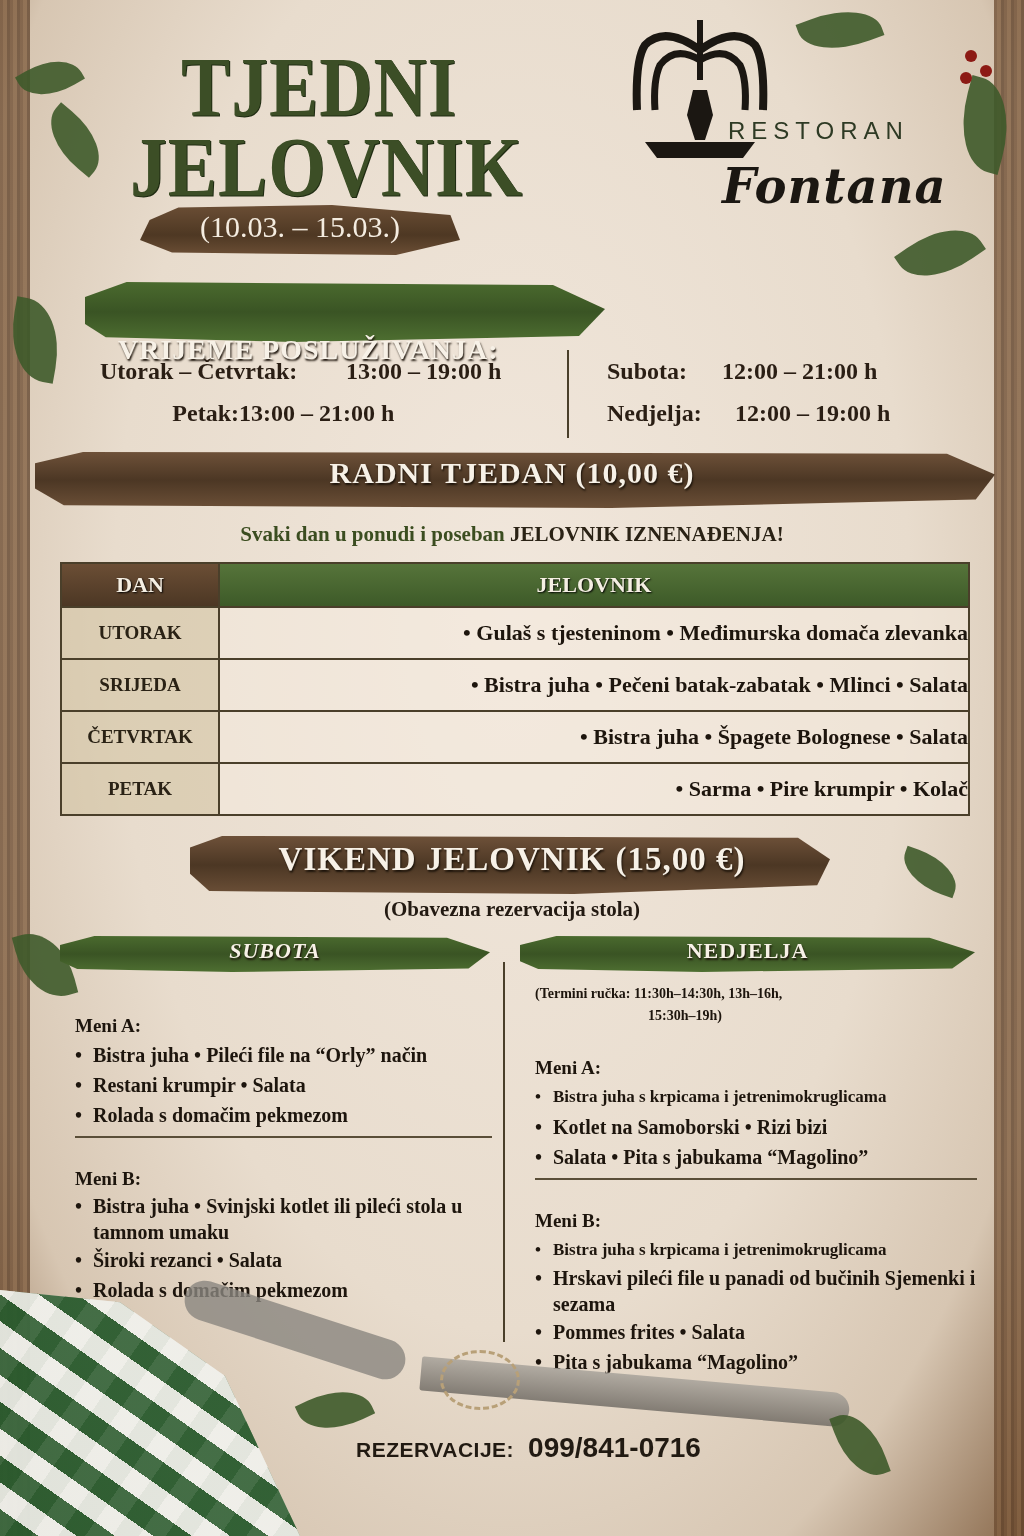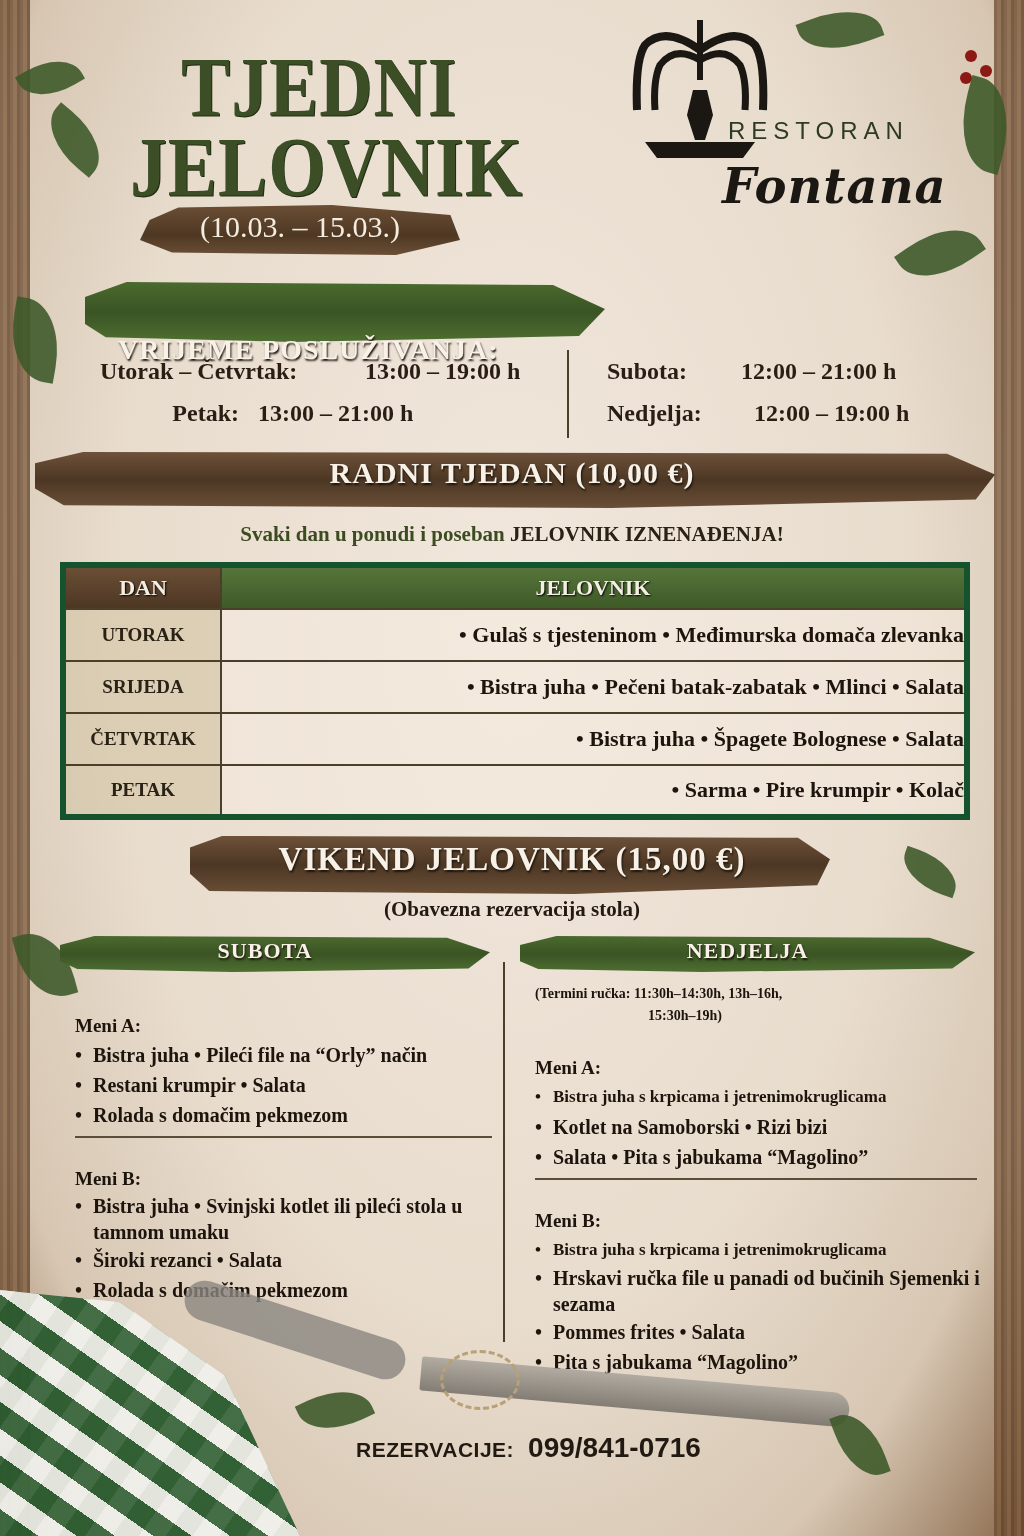--- a/index.html
+++ b/index.html
@@ -62,61 +62,61 @@
   }
   .band-text {
     color: #f7f1e7; font-weight: bold; text-align: center;
     text-shadow: 1px 2px 2px #1d140b; letter-spacing: 1px;
   }
 
   .serv-band { position: absolute; left: 85px; top: 282px; width: 520px; height: 60px; }
   .serv-label { position: absolute; left: 118px; top: 290px; font-size: 28px; margin-top: 44px; }
 
   .hours { position: absolute; top: 350px; font-size: 24px; font-weight: bold; color: #2a1e14; }
-  .hours .row { display: flex; height: 42px; align-items: center; gap: 19px; }
+  .hours .row { display: flex; height: 42px; align-items: center; }
   .hours-left { left: 100px; }
   .hours-right { left: 607px; }
   .hours-left .lbl { width: 246px; }
   .hours-left .lbl.short { width: 139px; text-align: right; }
   .hours-right .lbl { width: 115px; }
   .hours-right .lbl.long { width: 128px; }
   .vdivider { position: absolute; left: 567px; top: 350px; width: 2px; height: 88px; background: #4a3f2a; }
 
   .week-band { position: absolute; left: 35px; top: 452px; width: 960px; height: 56px; }
   .week-label { position: absolute; left: 0; width: 1024px; top: 456px; font-size: 30px; }
 
   .tagline {
     position: absolute; left: 0; width: 1024px; top: 522px; text-align: center;
     font-size: 21px; font-weight: bold; color: #3b4d20;
   }
   .tagline .dark { color: #2a2215; }
 
   
   .menu-table {
     position: absolute; left: 60px; top: 562px; width: 910px;
-    border-collapse: collapse; border: 6px solid #14532d;
+    border-collapse: collapse; border: 2px solid #14532d;
   }
   .menu-table td, .menu-table th { border: 2px solid #4a3f2a; height: 52px; }
   .menu-table th { height: 44px; font-size: 22px; color: #f5efe3; text-shadow: 1px 1px 2px #000; font-weight: bold; }
   .menu-table th.dan { width: 158px; background: linear-gradient(180deg, #6b4e35, #4c3724); }
   .menu-table th.jel { background: linear-gradient(180deg, #56743a, #3d5a28); }
   .menu-table td.day {
     text-align: center; font-size: 19px; font-weight: bold; color: #2a2215;
     background: rgba(210,195,160,.55);
   }
   .menu-table td.items { padding-left: 8px; font-size: 22px; font-weight: bold; color: #1d150d; background: rgba(245,236,224,.5); text-align: right; }
 
   .weekend-band { position: absolute; left: 190px; top: 836px; width: 640px; height: 58px; }
   .weekend-label { position: absolute; left: 0; width: 1024px; top: 841px; font-size: 33px; }
   .weekend-note { position: absolute; left: 0; width: 1024px; top: 897px; text-align: center; font-size: 21px; font-weight: bold; }
 
   .col-band-l { position: absolute; left: 60px; top: 936px; width: 430px; height: 36px; }
   .col-band-r { position: absolute; left: 520px; top: 936px; width: 455px; height: 36px; }
   .col-title { position: absolute; top: 938px; font-size: 22px; }
-  .col-title.l { left: 50px; width: 430px; }
+  .col-title.l { left: 60px; width: 430px; font-style: italic; }
   .col-title.r { left: 520px; width: 455px; }
   .col-divider { position: absolute; left: 503px; top: 962px; width: 2px; height: 380px; background: #4a3f2a; }
 
   .col { position: absolute; font-weight: bold; color: #1d150d; }
   .col.l { left: 75px; top: 985px; width: 425px; }
   .col.r { left: 535px; top: 983px; width: 450px; }
   .menu-name { font-size: 19px; line-height: 28px; margin-top: 27px; }
   .col ul { list-style: none; }
   .col li { position: relative; padding-left: 18px; font-size: 20px; line-height: 30px; }
   .col li::before { content: "•"; position: absolute; left: 0; }
@@ -274,21 +274,21 @@
   <div class="menu-name">Meni A:</div>
   <ul>
     <li class="small">Bistra juha s krpicama i jetrenimokruglicama</li>
     <li>Kotlet na Samoborski • Rizi bizi</li>
     <li>Salata • Pita s jabukama “Magolino”</li>
   </ul>
   <div class="hrule"></div>
   <div class="menu-name">Meni B:</div>
   <ul>
     <li class="small">Bistra juha s krpicama i jetrenimokruglicama</li>
-    <li class="wrap">Hrskavi ručka file u panadi od bučinih Sjemenki i sezama</li>
+    <li class="wrap">Hrskavi pileći file u panadi od bučinih Sjemenki i sezama</li>
     <li>Pommes frites • Salata</li>
     <li>Pita s jabukama “Magolino”</li>
   </ul>
 </div>
 
 <div class="napkin"></div>
 <div class="cutlery-fork"></div>
 <div class="cutlery-knife"></div>
 <div class="twine"></div>
 <div class="leaf" style="left:300px;top:1390px;width:70px;height:40px;transform:rotate(-25deg);"></div>

